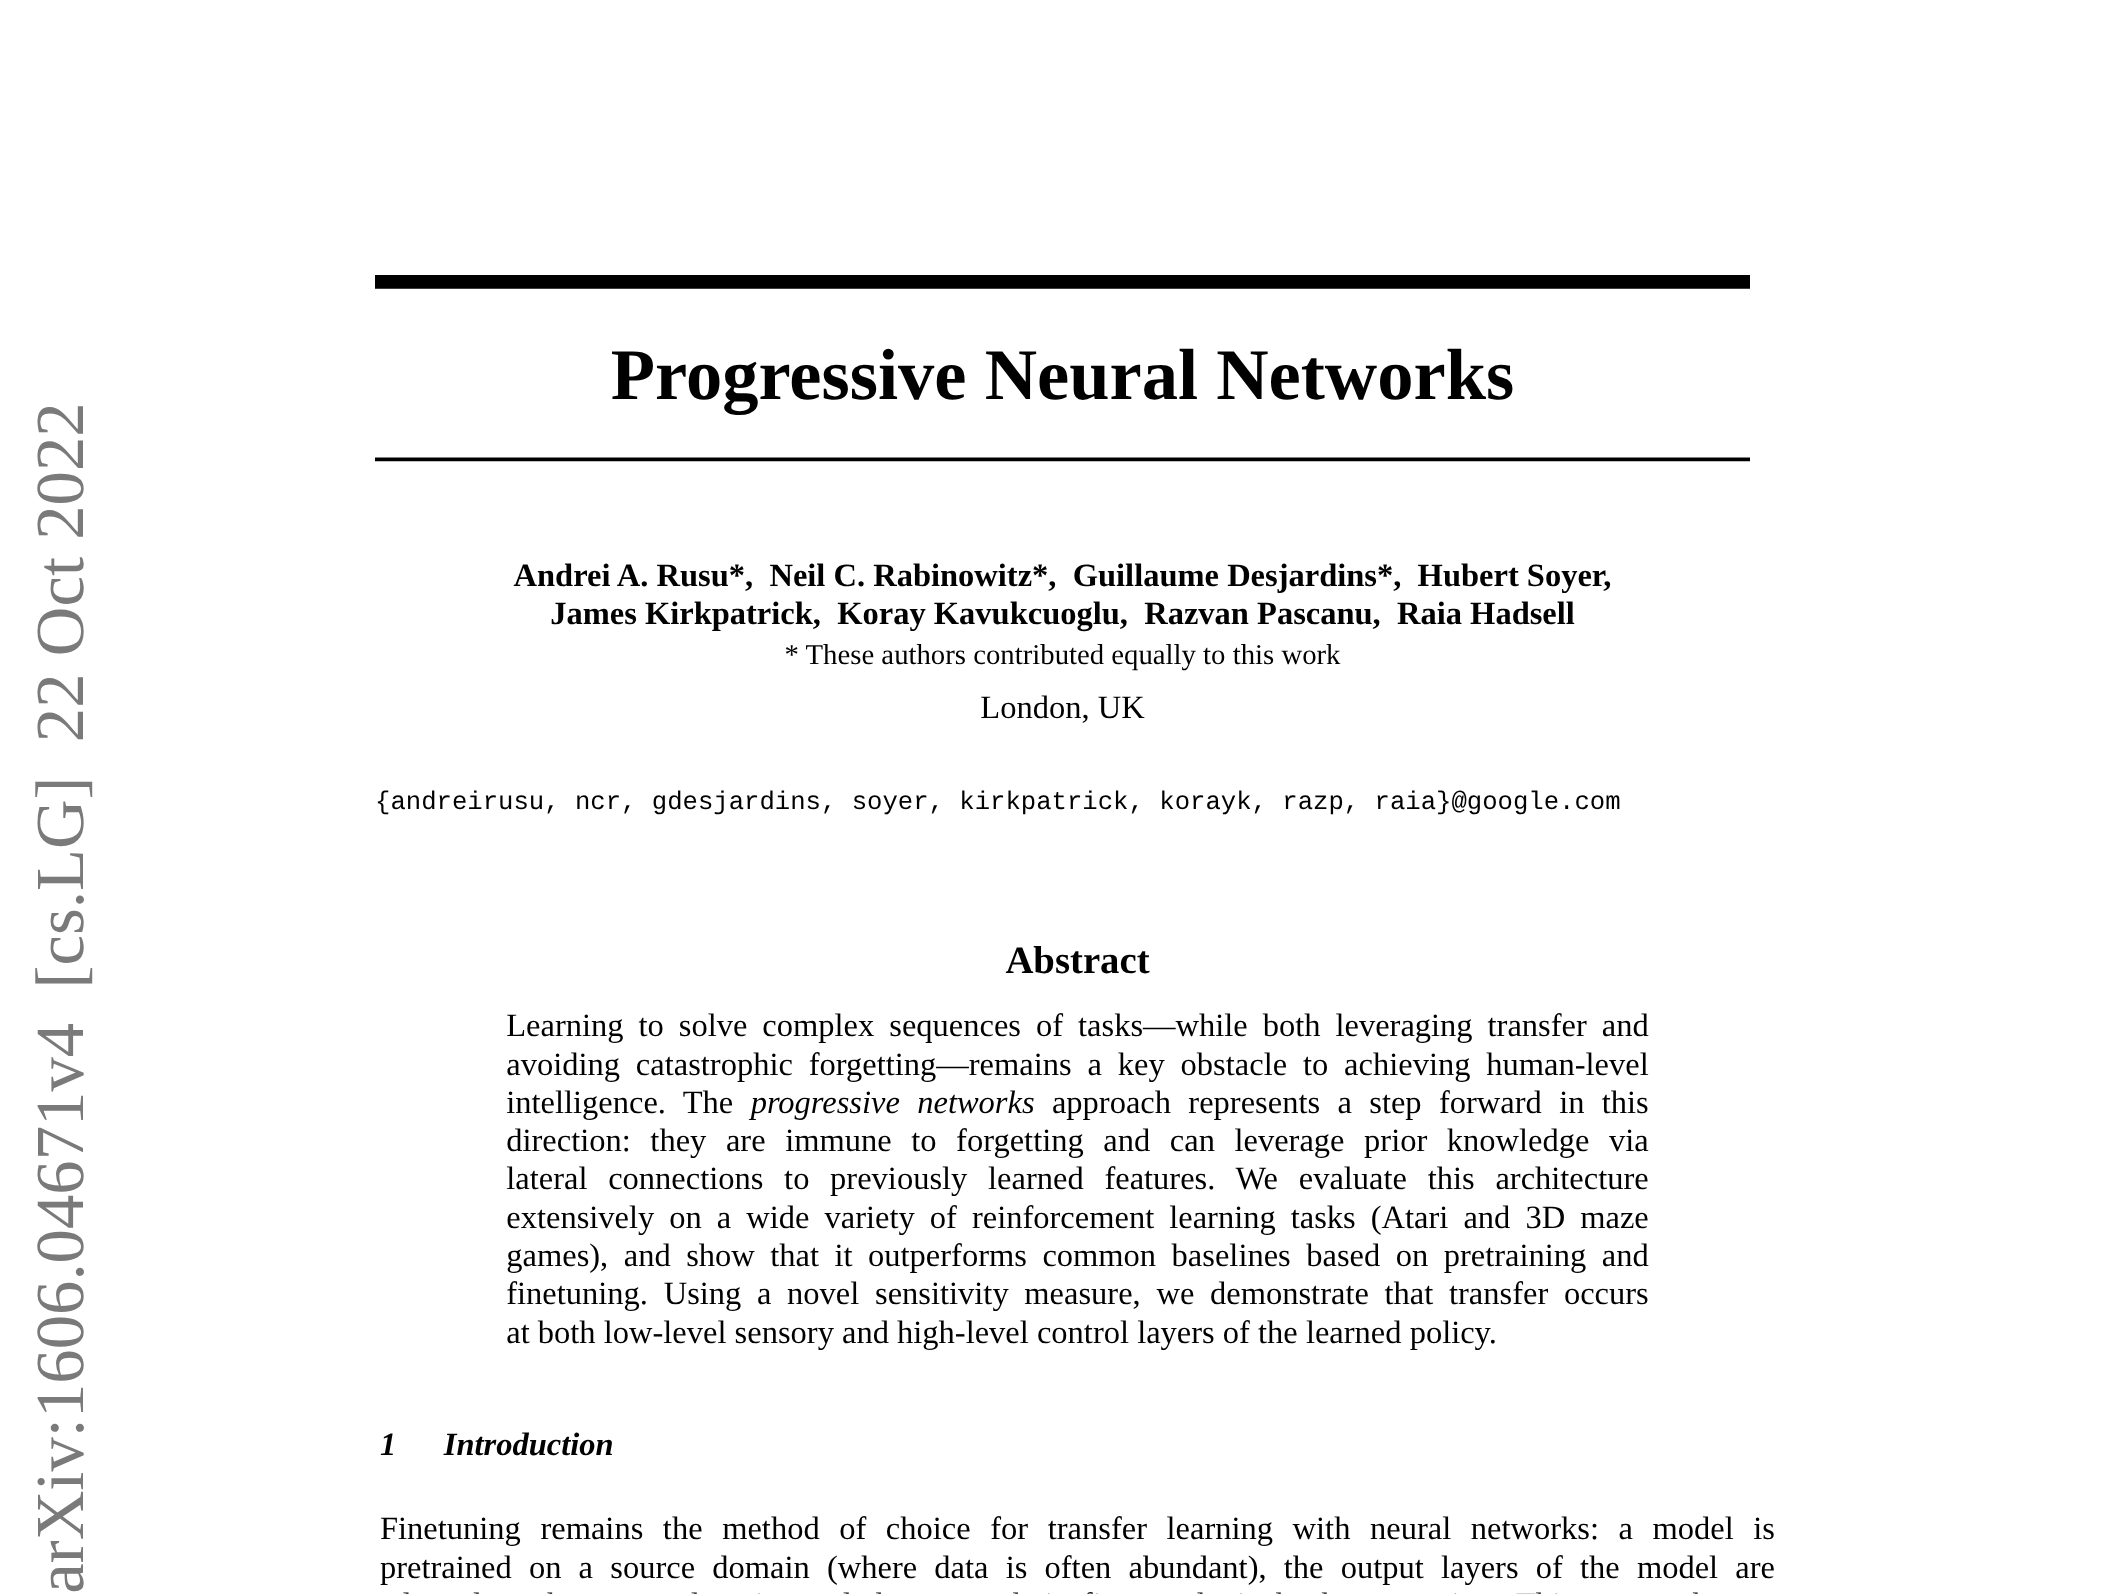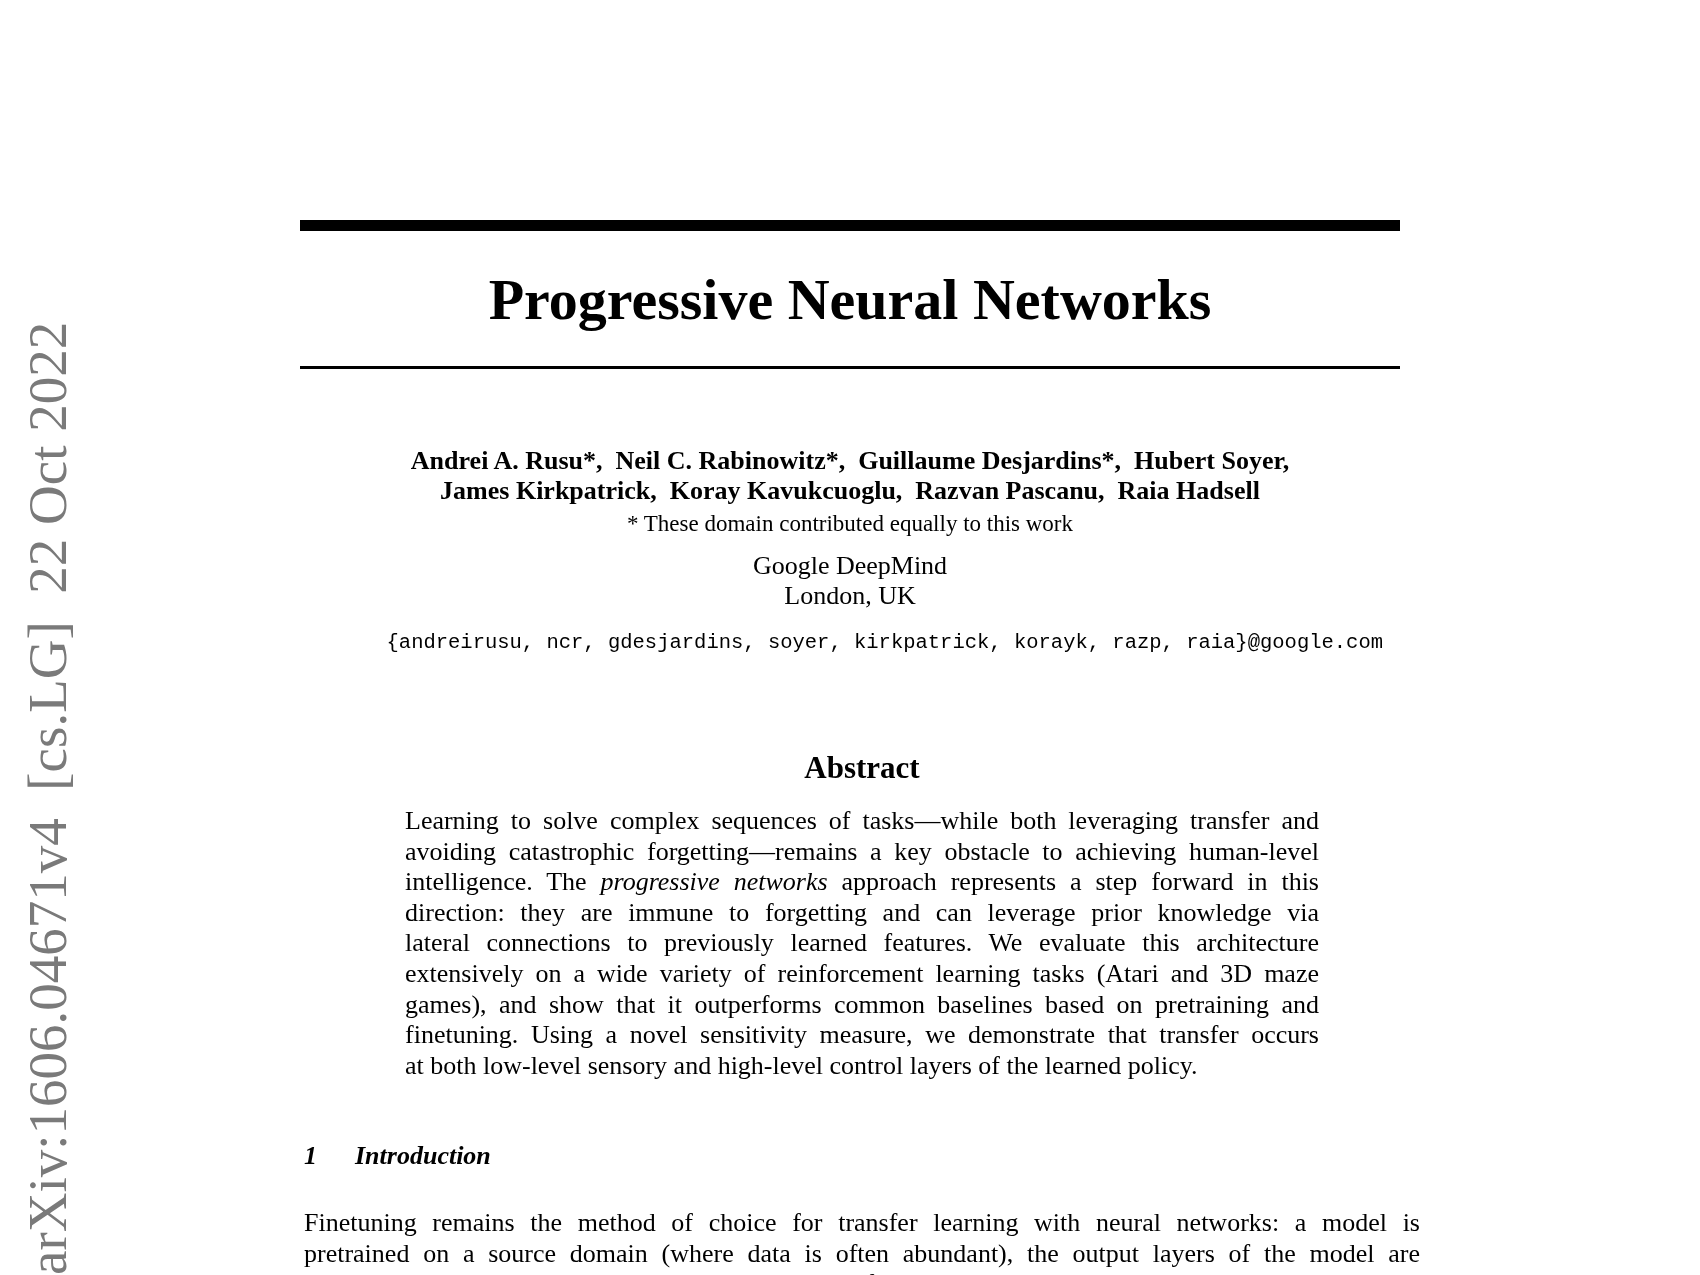--- a/index.html
+++ b/index.html
@@ -27,22 +27,22 @@
   }
   .equal-note {
     position: absolute; left: 300px; width: 1100px; top: 510px;
     text-align: center; font-size: 23px; line-height: 28px;
   }
   .affil {
     position: absolute; left: 300px; width: 1100px; top: 551px;
     text-align: center; font-size: 26px; line-height: 30px;
   }
   .emails {
-    position: absolute; left: 283px; width: 1100px; top: 630px;
-    text-align: right; font-family: "Liberation Mono", "DejaVu Sans Mono", monospace;
+    position: absolute; left: 300px; width: 1100px; top: 630px;
+    text-align: left; font-family: "Liberation Mono", "DejaVu Sans Mono", monospace;
     font-size: 20.5px; line-height: 26px; white-space: nowrap;
   }
   .abstract-title {
     position: absolute; left: 300px; width: 1100px; top: 737px;
     text-align: center; font-weight: bold; font-size: 31px; line-height: 38px;
   }
   .abstract-body {
     position: absolute; left: 405px; width: 914px; top: 806px;
     font-size: 26px; line-height: 30.6px; text-align: justify;
   }
@@ -65,23 +65,22 @@
 <div class="arxiv-stamp">arXiv:1606.04671v4  [cs.LG]  22 Oct 2022</div>
 
 <div class="rule-thick"></div>
 <h1 class="title" style="margin:0">Progressive Neural Networks</h1>
 <div class="rule-thin"></div>
 
 <div class="authors">
   <div style="white-space:pre">Andrei A. Rusu*,  Neil C. Rabinowitz*,  Guillaume Desjardins*,  Hubert Soyer,</div>
   <div style="white-space:pre">James Kirkpatrick,  Koray Kavukcuoglu,  Razvan Pascanu,  Raia Hadsell</div>
 </div>
-<div class="equal-note">* These domain contributed equally to this work</div>
+<div class="equal-note">* These authors contributed equally to this work</div>
 <div class="affil">
-  <div>Google DeepMind</div>
   <div>London, UK</div>
 </div>
 <div class="emails">{andreirusu, ncr, gdesjardins, soyer, kirkpatrick, korayk, razp, raia}@google.com</div>
 
 <h2 class="abstract-title" style="margin:12px">Abstract</h2>
 <div class="abstract-body">
   <span class="line"><span>Learning to solve complex sequences of tasks—while both leveraging transfer and</span></span>
   <span class="line"><span>avoiding catastrophic forgetting—remains a key obstacle to achieving human-level</span></span>
   <span class="line"><span>intelligence. The </span><em>progressive networks</em><span> approach represents a step forward in this</span></span>
   <span class="line"><span>direction: they are immune to forgetting and can leverage prior knowledge via</span></span>

